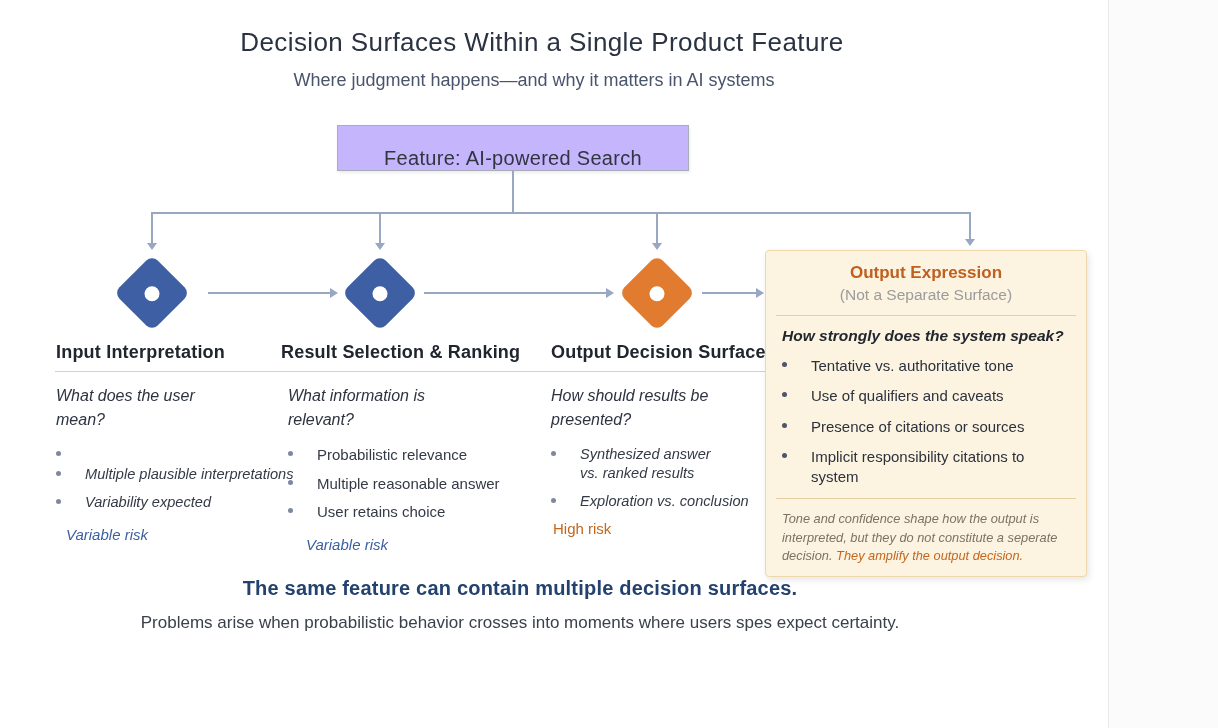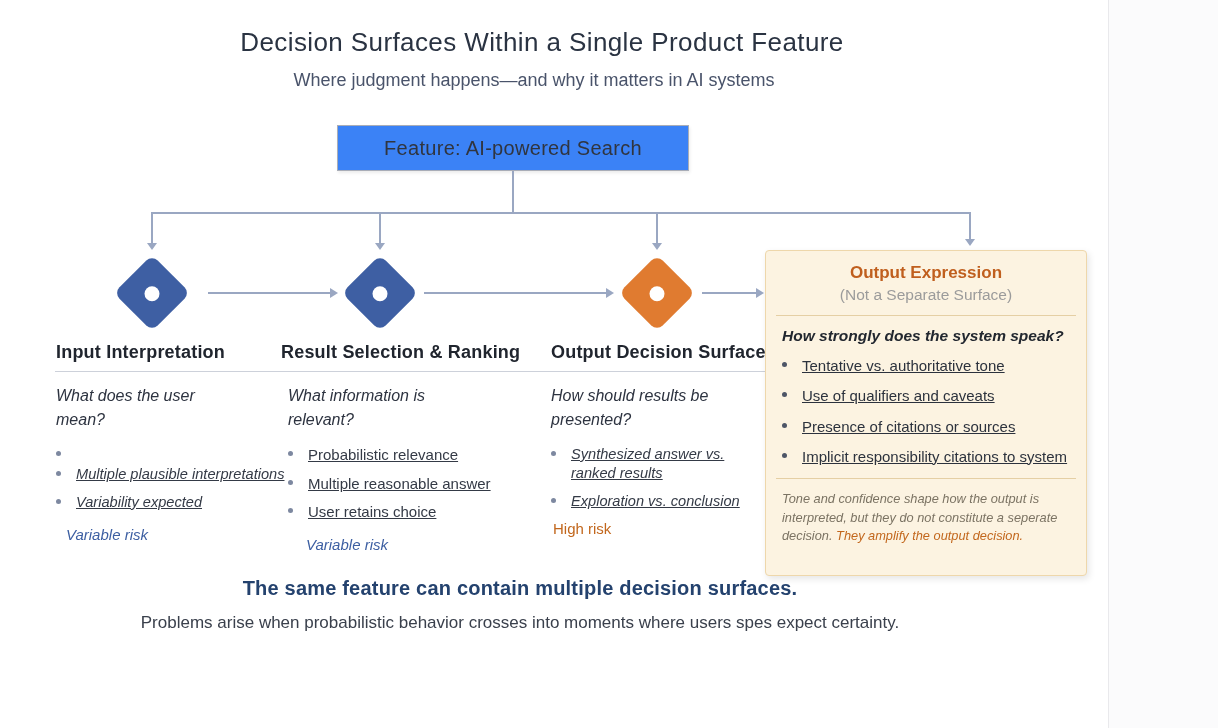--- a/index.html
+++ b/index.html
@@ -7,22 +7,22 @@
   .canvas { position:relative; width:1218px; height:728px; background:#ffffff; overflow:hidden; }
   .right-strip { position:absolute; left:1108px; top:0; width:110px; height:728px;
                  background:#fbfbfc; border-left:1px solid #e9e9ec; }
 
   .title { position:absolute; left:0; top:27px; width:1068px; text-align:center;
            font-size:26px; color:#2a3342; letter-spacing:0.4px; font-weight:500;padding-left:16px; }
   .subtitle { position:absolute; left:0; top:70px; width:1068px; text-align:center;
               font-size:18px; color:#49536a; }
 
   .feature-box { position:absolute; left:337px; top:125px; width:352px; height:46px;
-                 background:#3b82f6; border:1px solid #a9adb7; box-shadow:1px 2px 3px rgba(0,0,0,0.08);
-                 display:flex; align-items:center; justify-content:center;
+                 background:#c4b5fd; border:1px solid #a9adb7; box-shadow:1px 2px 3px rgba(0,0,0,0.08);
+                 display:flex; align-items:flex-end; justify-content:center;
                  font-size:20px; color:#30353f; letter-spacing:0.3px; }
 
   .line { position:absolute; background:#9aa7c2; }
   .arr-down { position:absolute; width:0; height:0;
               border-left:5px solid transparent; border-right:5px solid transparent;
               border-top:7px solid #9aa7c2; }
   .arr-right { position:absolute; width:0; height:0;
                border-top:5px solid transparent; border-bottom:5px solid transparent;
                border-left:8px solid #9aa7c2; }
 
@@ -31,21 +31,21 @@
   .diamond.orange { background:#e07b30; }
   .diamond .dot-center { position:absolute; left:50%; top:50%; width:15px; height:15px;
                          margin:-7.5px 0 0 -7.5px; background:#ffffff; border-radius:50%; }
 
   .col-heading { position:absolute; top:342px; font-size:18px; font-weight:700;
                  color:#20252e; white-space:nowrap; letter-spacing:0.2px; }
   .heading-rule { position:absolute; left:55px; top:371px; width:710px; height:1px; background:#cdd1da; }
 
   .col { position:absolute; top:380px; }
   .question { font-style:italic; font-size:16px; color:#2d3340; line-height:1.5; margin:4px 0 13px; }
-  .bullet { display:flex; gap:15px; margin-bottom:9px; font-size:15px; color:#343a46; line-height:1.3;text-decoration:underline; }
+  .bullet { display:flex; gap:24px; margin-bottom:9px; font-size:15px; color:#343a46; line-height:1.3; }
   .bullet.it { font-style:italic; font-size:14.6px; }
   .bdot { width:5px; height:5px; border-radius:50%; background:#7d88a0; margin-top:6px; flex:none; }
   .risk { margin-top:14px; font-size:15px; font-style:italic; }
   .risk.blue { color:#3d5fa2; }
   .risk.orange { color:#c2671d; font-style:normal; margin-top:8px; }
 
   .panel { position:absolute; left:765px; top:250px; width:322px; min-height:326px;
            background:#fcf3e1; border:1px solid #eed7ab; border-radius:4px;
            box-shadow:2px 3px 7px rgba(0,0,0,0.10); padding:12px 16px 10px; }
   .panel-title { text-align:center; color:#c05f1e; font-size:17px; font-weight:700; }

